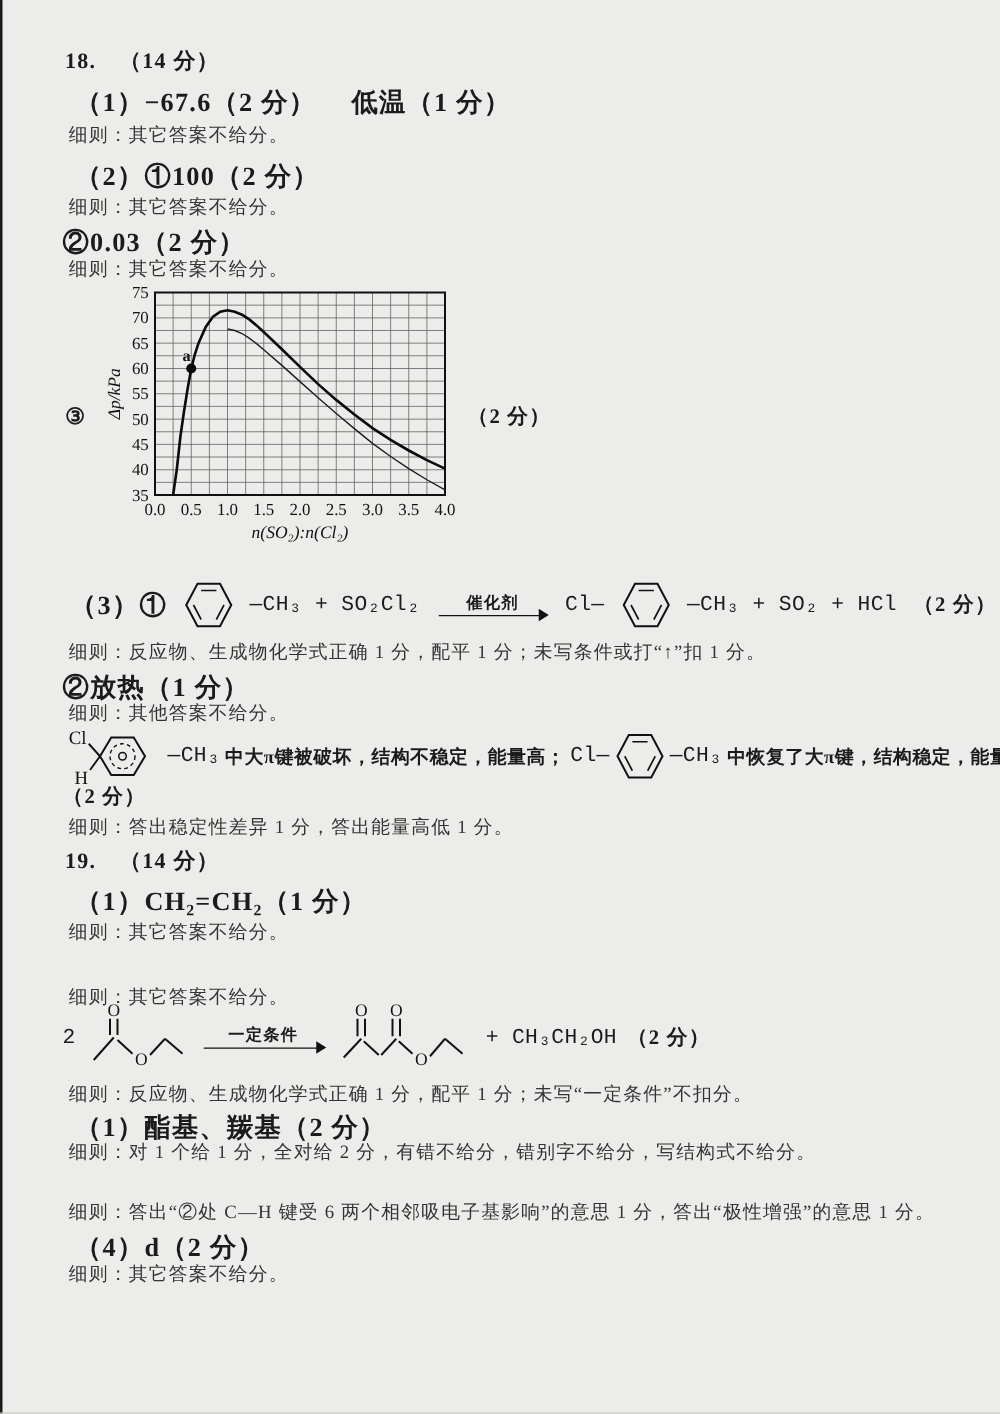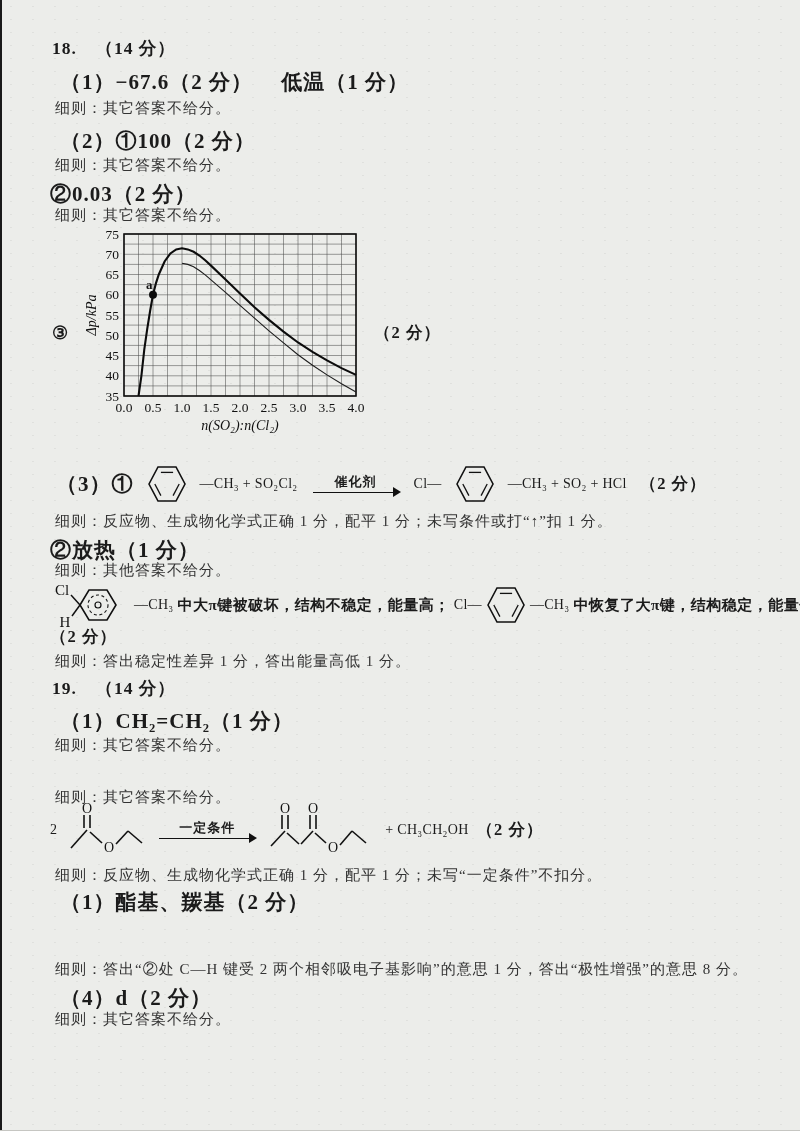--- a/index.html
+++ b/index.html
@@ -10,21 +10,21 @@
     background-size:22px 13px;
     font-family:"Liberation Serif","DejaVu Serif",serif;
     color:#1b1b1b;
   }
   .edge-left{position:absolute;left:0;top:0;width:2px;height:100%;background:#1a1a1a;}
   .edge-bottom{position:absolute;left:0;bottom:0;width:100%;height:1px;background:#c6c6c2;}
   .line{position:absolute;white-space:nowrap;}
   .heading{font-size:17.5px;font-weight:700;letter-spacing:1px;}
   .ans{font-size:21px;font-weight:700;letter-spacing:1px;}
   .rule{font-size:15px;letter-spacing:1px;color:#333;}
-  .formula{font-size:14px;letter-spacing:.3px;}
+  .formula{font-size:17px;letter-spacing:.3px;font-family:Liberation Mono, monospace;}
   .score{font-size:16.5px;font-weight:700;letter-spacing:1px;}
   .cmptxt{font-size:15px;font-weight:700;letter-spacing:.5px;}
   .eq-row{display:flex;align-items:center;gap:13px;}
   .struct{display:inline-flex;align-items:center;}
   .rxn-arrow{display:inline-flex;flex-direction:column;align-items:center;min-width:86px;padding:0 2px;}
   .rxn-cond{font-size:13px;font-weight:700;letter-spacing:1px;line-height:1.15;}
   .rxn-shaft{position:relative;width:100%;height:1.8px;background:#111;margin-top:2px;}
   .rxn-shaft::after{content:"";position:absolute;right:-2px;top:-4.2px;width:0;height:0;
     border-top:5px solid transparent;border-bottom:5px solid transparent;border-left:8px solid #111;}
   .bond{stroke:#111;stroke-width:1.6;fill:none;}
@@ -211,18 +211,19 @@
       <path class="bond" d="M50,31 L61,41"></path>
       <text x="68" y="50" text-anchor="middle" font-size="14">O</text>
       <path class="bond" d="M75,43 L87,29"></path>
       <path class="bond" d="M87,29 L101,41"></path>
     </svg>
     <span class="formula">+ CH₃CH₂OH</span>
     <span class="score">（2 分）</span>
   </div>
   <div class="line rule" style="left:55px;top:866px">细则：反应物、生成物化学式正确 1 分，配平 1 分；未写“一定条件”不扣分。</div>
   <div class="line ans" style="left:60px;top:888px">（1）酯基、羰基（2 分）</div>
-  <div class="line rule" style="left:55px;top:960px">细则：答出“②处 C—H 键受 2 两个相邻吸电子基影响”的意思 1 分，答出“极性增强”的意思 8 分。</div>
+  <div class="line rule" style="left:55px;top:912px">细则：对 1 个给 1 分，全对给 2 分，有错不给分，错别字不给分，写结构式不给分。</div>
+  <div class="line rule" style="left:55px;top:960px">细则：答出“②处 C—H 键受 6 两个相邻吸电子基影响”的意思 1 分，答出“极性增强”的意思 1 分。</div>
   <div class="line ans" style="left:60px;top:984px">（4）d（2 分）</div>
   <div class="line rule" style="left:55px;top:1010px">细则：其它答案不给分。</div>
 
   <div class="line footer" style="left:262px;top:1090px">二诊化学评分细则　第 2 页 共 3 页</div>
 </div>
 
 </body></html>

